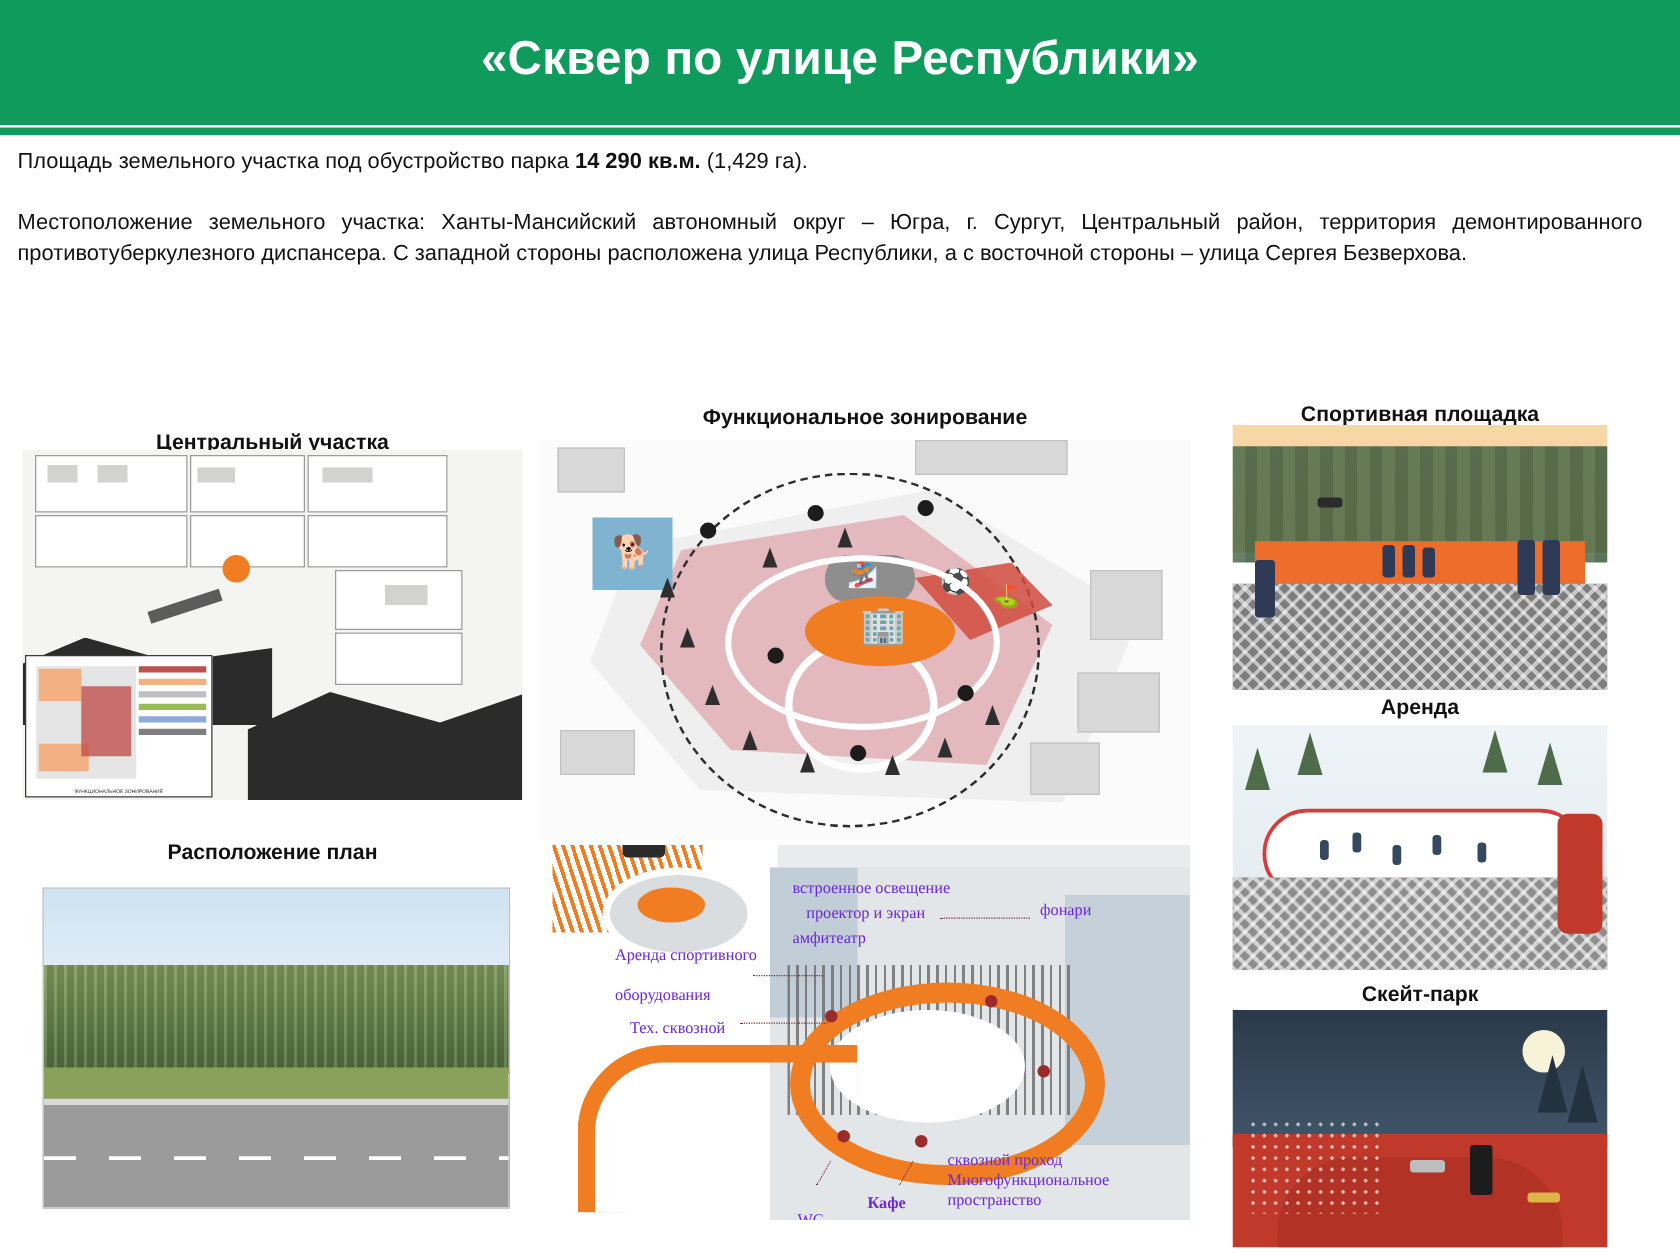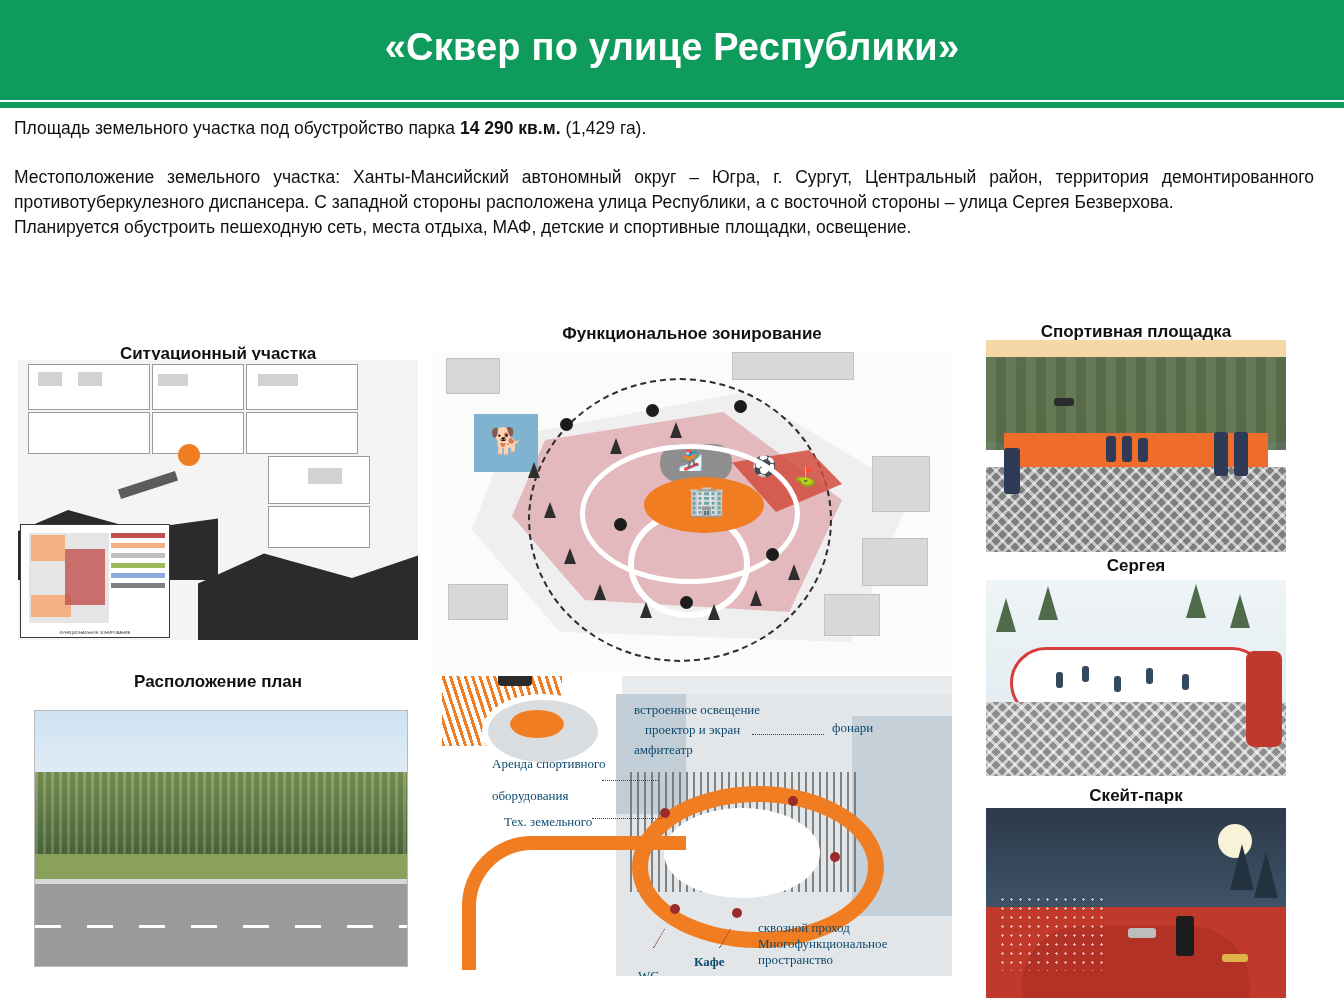--- a/index.html
+++ b/index.html
@@ -215,21 +215,21 @@
     position:absolute; left:198px; top:96px; width:226px; height:120px;
     background: repeating-linear-gradient(90deg,#6f6f6f 0 2px, transparent 2px 7px);
     opacity:.85;
   }
   .amph .waterblue { position:absolute; background:#9fb6c6; }
   .amph .leader {
     position:absolute; height:0; border-top:1px dotted #7a2b2b;
   }
   .amph .reddot { position:absolute; width:10px; height:10px; border-radius:50%; background:#9b2b2b; }
   .amph .lbl {
-    position:absolute; font-family:"Liberation Serif", serif; font-size:13px; color:#0c4a6e;
+    position:absolute; font-family:"Liberation Serif", serif; font-size:13px; color:#6d28d9;
   }
 
   
   .r-sport { left: 986px; top: 340px; width: 300px; height: 212px; }
   .r-ice   { left: 986px; top: 580px; width: 300px; height: 196px; }
   .r-skate { left: 986px; top: 808px; width: 300px; height: 190px; }
 
   .r-sport .sky2 { position:absolute; inset:0 0 52% 0; background:linear-gradient(#f6d9a8,#f3c48c); }
   .r-sport .treesdark { position:absolute; left:0; top:8%; width:100%; height:44%;
         background:repeating-linear-gradient(90deg,#4c6b4a 0 10px, #3c5a3c 10px 20px); opacity:.85;}
@@ -268,28 +268,27 @@
 <div class="header-band"></div>
 <div class="header-title">«Сквер по улице Республики»</div>
 <div class="header-rule"></div>
 
 <div class="intro">
   <p>
     <span>Площадь земельного участка под обустройство парка </span><b>14 290 кв.м.</b><span> (1,429 га).</span>
   </p>
   <div class="spacer"></div>
   <p>Местоположение земельного участка: Ханты-Мансийский автономный округ – Югра, г. Сургут, Центральный район, территория демонтированного противотуберкулезного диспансера. С западной стороны расположена улица Республики, а с восточной стороны – улица Сергея Безверхова.</p>
-  <p>Планируется обустроить пешеходную сеть, места отдыха, МАФ, детские и спортивные площадки, освещение.</p>
-</div>
-
-<div class="caption" style="left:18px; top:344px; width:400px;">Ситуационный участка</div>
+</div>
+
+<div class="caption" style="left:18px; top:344px; width:400px;">Центральный участка</div>
 <div class="caption" style="left:18px; top:672px; width:400px;">Расположение план</div>
 <div class="caption" style="left:432px; top:324px; width:520px;">Функциональное зонирование</div>
 <div class="caption" style="left:986px; top:322px; width:300px;">Спортивная площадка</div>
-<div class="caption" style="left:986px; top:556px; width:300px;">Сергея</div>
+<div class="caption" style="left:986px; top:556px; width:300px;">Аренда</div>
 <div class="caption" style="left:986px; top:786px; width:300px;">Скейт-парк</div>
 
 <div class="panel map-loc">
 
   <div class="street" style="left:10px; top:4px; width:120px; height:44px;"></div>
   <div class="street" style="left:134px; top:4px; width:90px; height:44px;"></div>
   <div class="street" style="left:228px; top:4px; width:110px; height:44px;"></div>
   <div class="street" style="left:10px; top:52px; width:120px; height:40px;"></div>
   <div class="street" style="left:134px; top:52px; width:90px; height:40px;"></div>
   <div class="street" style="left:228px; top:52px; width:110px; height:40px;"></div>
@@ -401,21 +400,21 @@
   <div class="reddot" style="left:398px; top:176px;"></div>
   <div class="reddot" style="left:300px; top:232px;"></div>
   <div class="reddot" style="left:238px; top:228px;"></div>
 
   <div class="lbl" style="left:202px; top:26px;">встроенное освещение</div>
   <div class="lbl" style="left:213px; top:46px;font-family:Liberation Serif, serif;">проектор и экран</div>
   <div class="lbl" style="left:202px; top:66px;">амфитеатр</div>
   <div class="lbl" style="left:400px; top:44px;">фонари</div>
   <div class="lbl" style="left:60px; top:80px;">Аренда спортивного</div>
   <div class="lbl" style="left:60px; top:112px;">оборудования</div>
-  <div class="lbl" style="left:72px; top:138px;">Тех. земельного</div>
+  <div class="lbl" style="left:72px; top:138px;">Тех. сквозной</div>
   <div class="lbl" style="left:326px; top:244px;">сквозной проход</div>
   <div class="lbl" style="left:326px; top:260px;">Многофункциональное</div>
   <div class="lbl" style="left:326px; top:276px;">пространство</div>
   <div class="lbl" style="left:206px; top:292px;text-decoration:underline;">WC</div>
   <div class="lbl" style="left:262px; top:278px;font-weight:bold;">Кафе</div>
 
   <div class="leader" style="left:170px; top:104px; width:56px;"></div>
   <div class="leader" style="left:160px; top:142px; width:70px;"></div>
   <div class="leader" style="left:320px; top:58px; width:72px;"></div>
   <div class="leader" style="left:216px; top:262px; width:22px; transform:rotate(-60deg);"></div>

